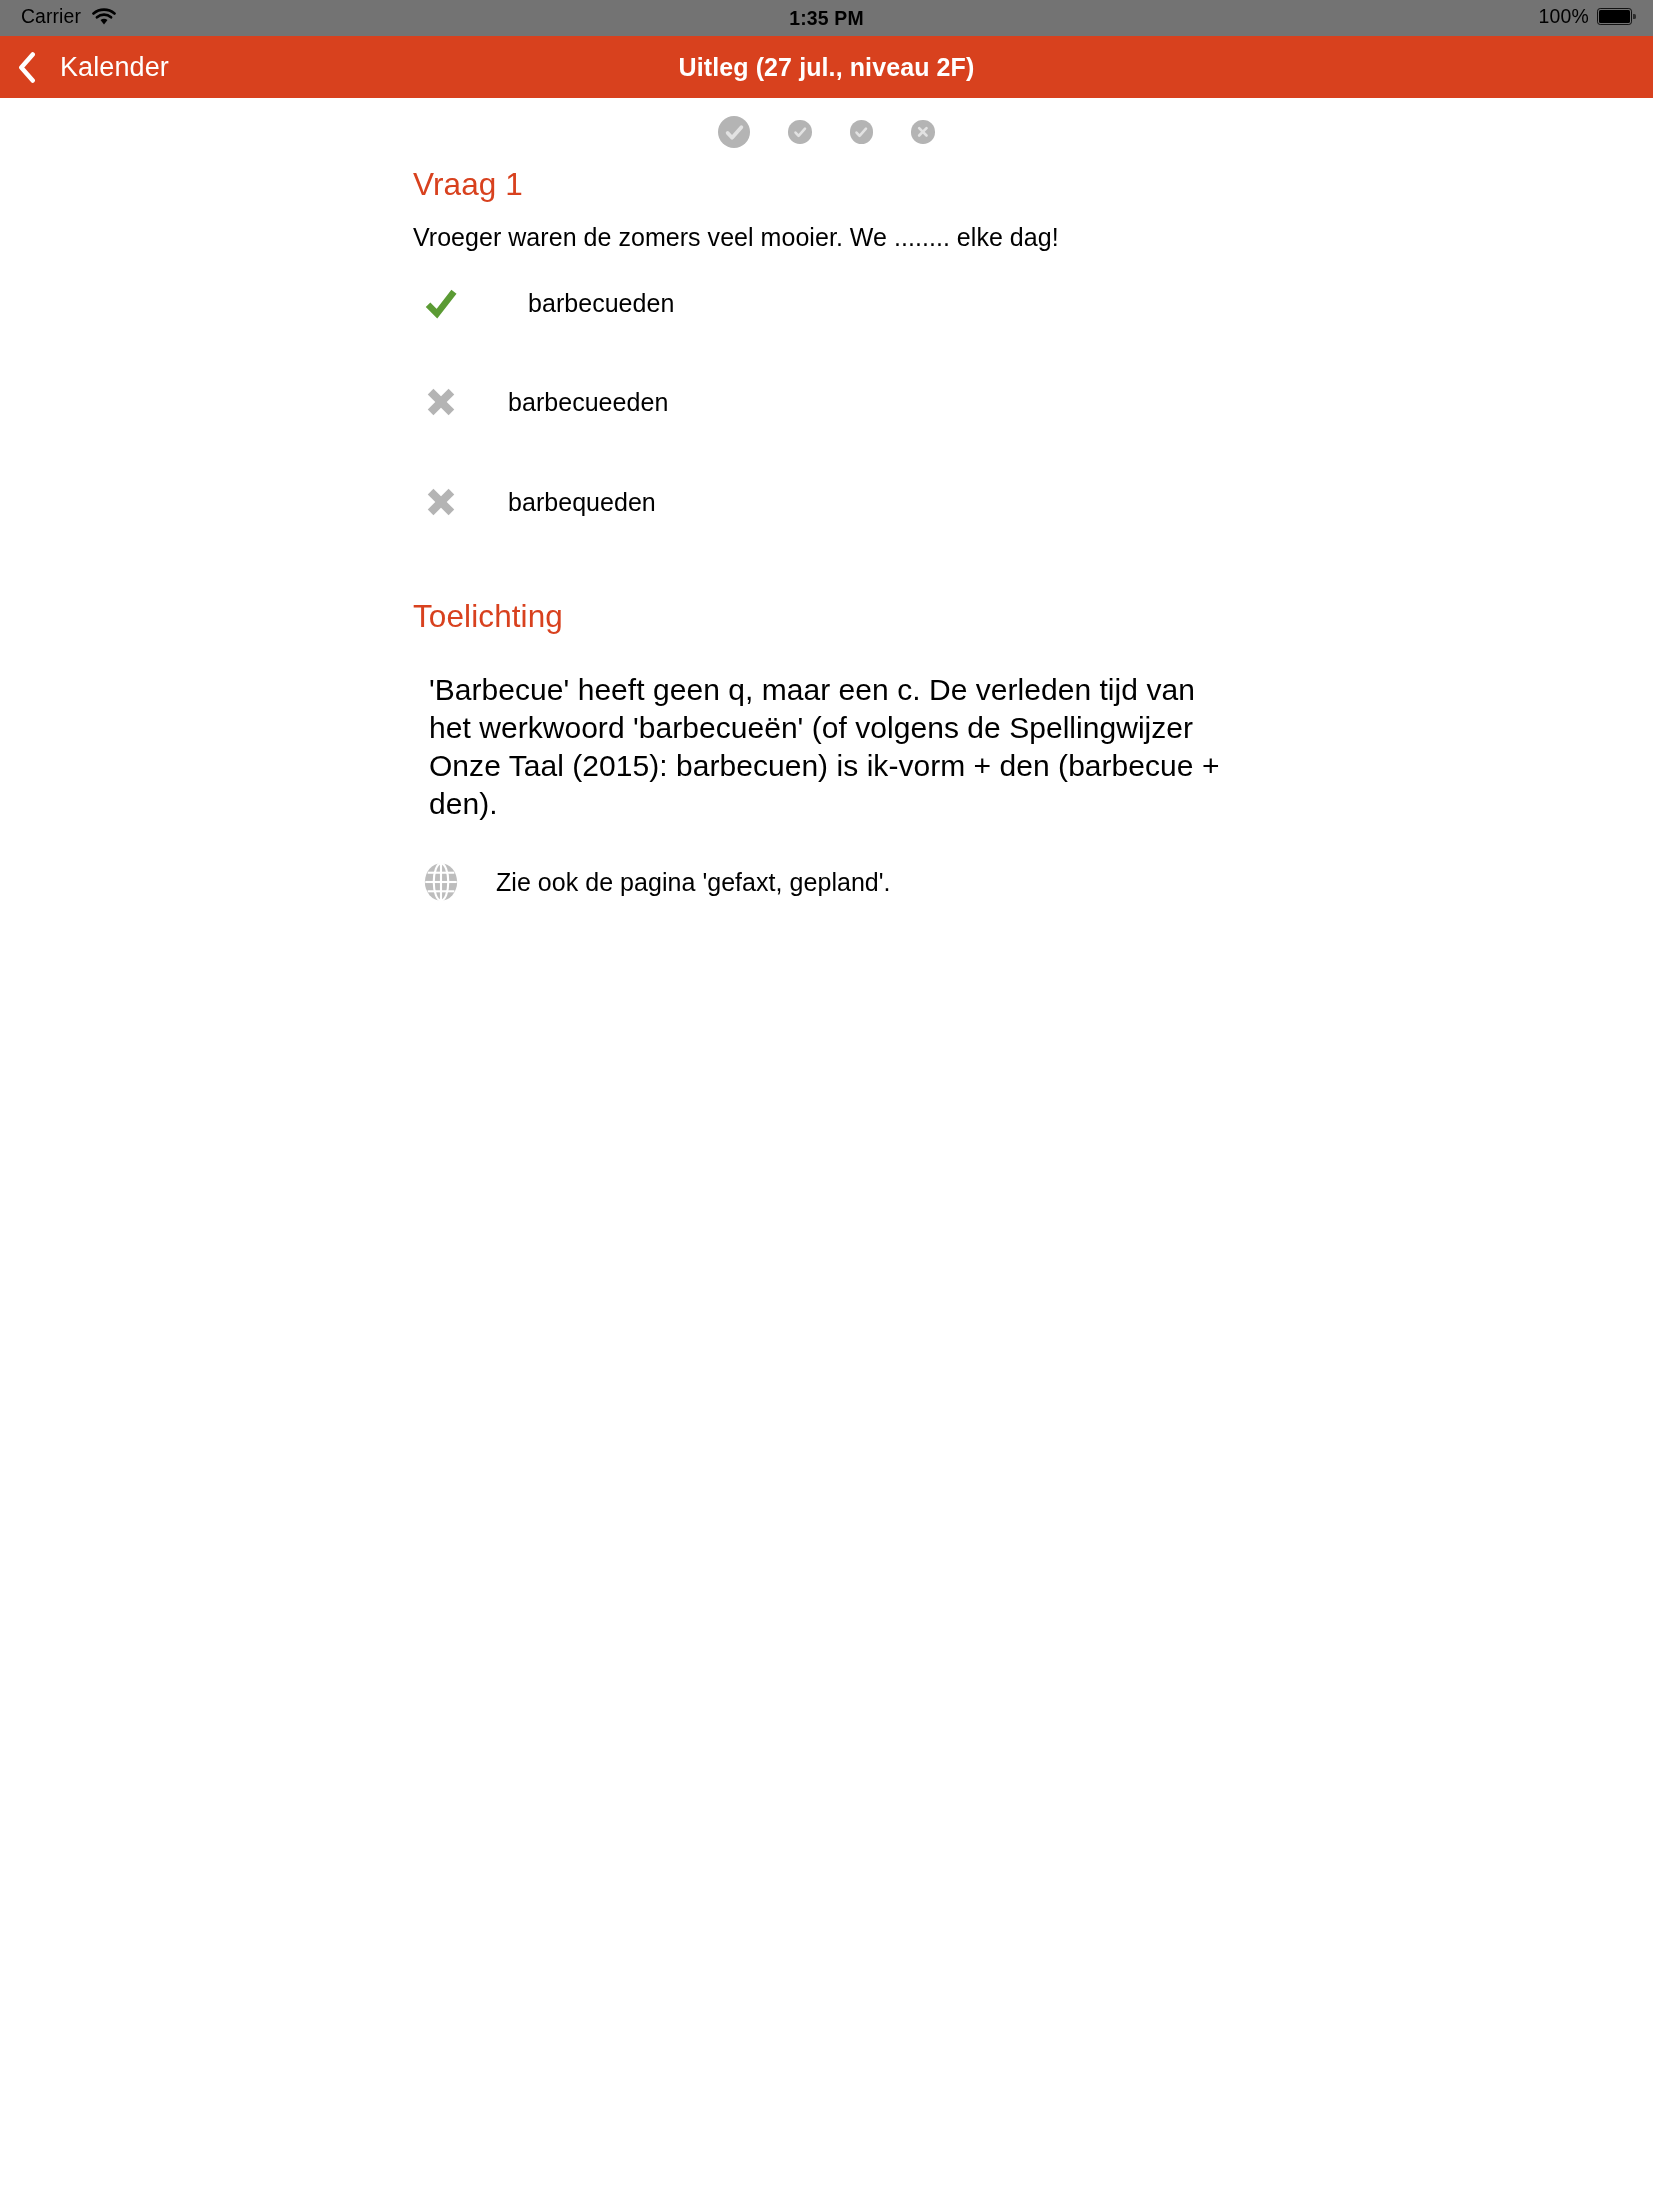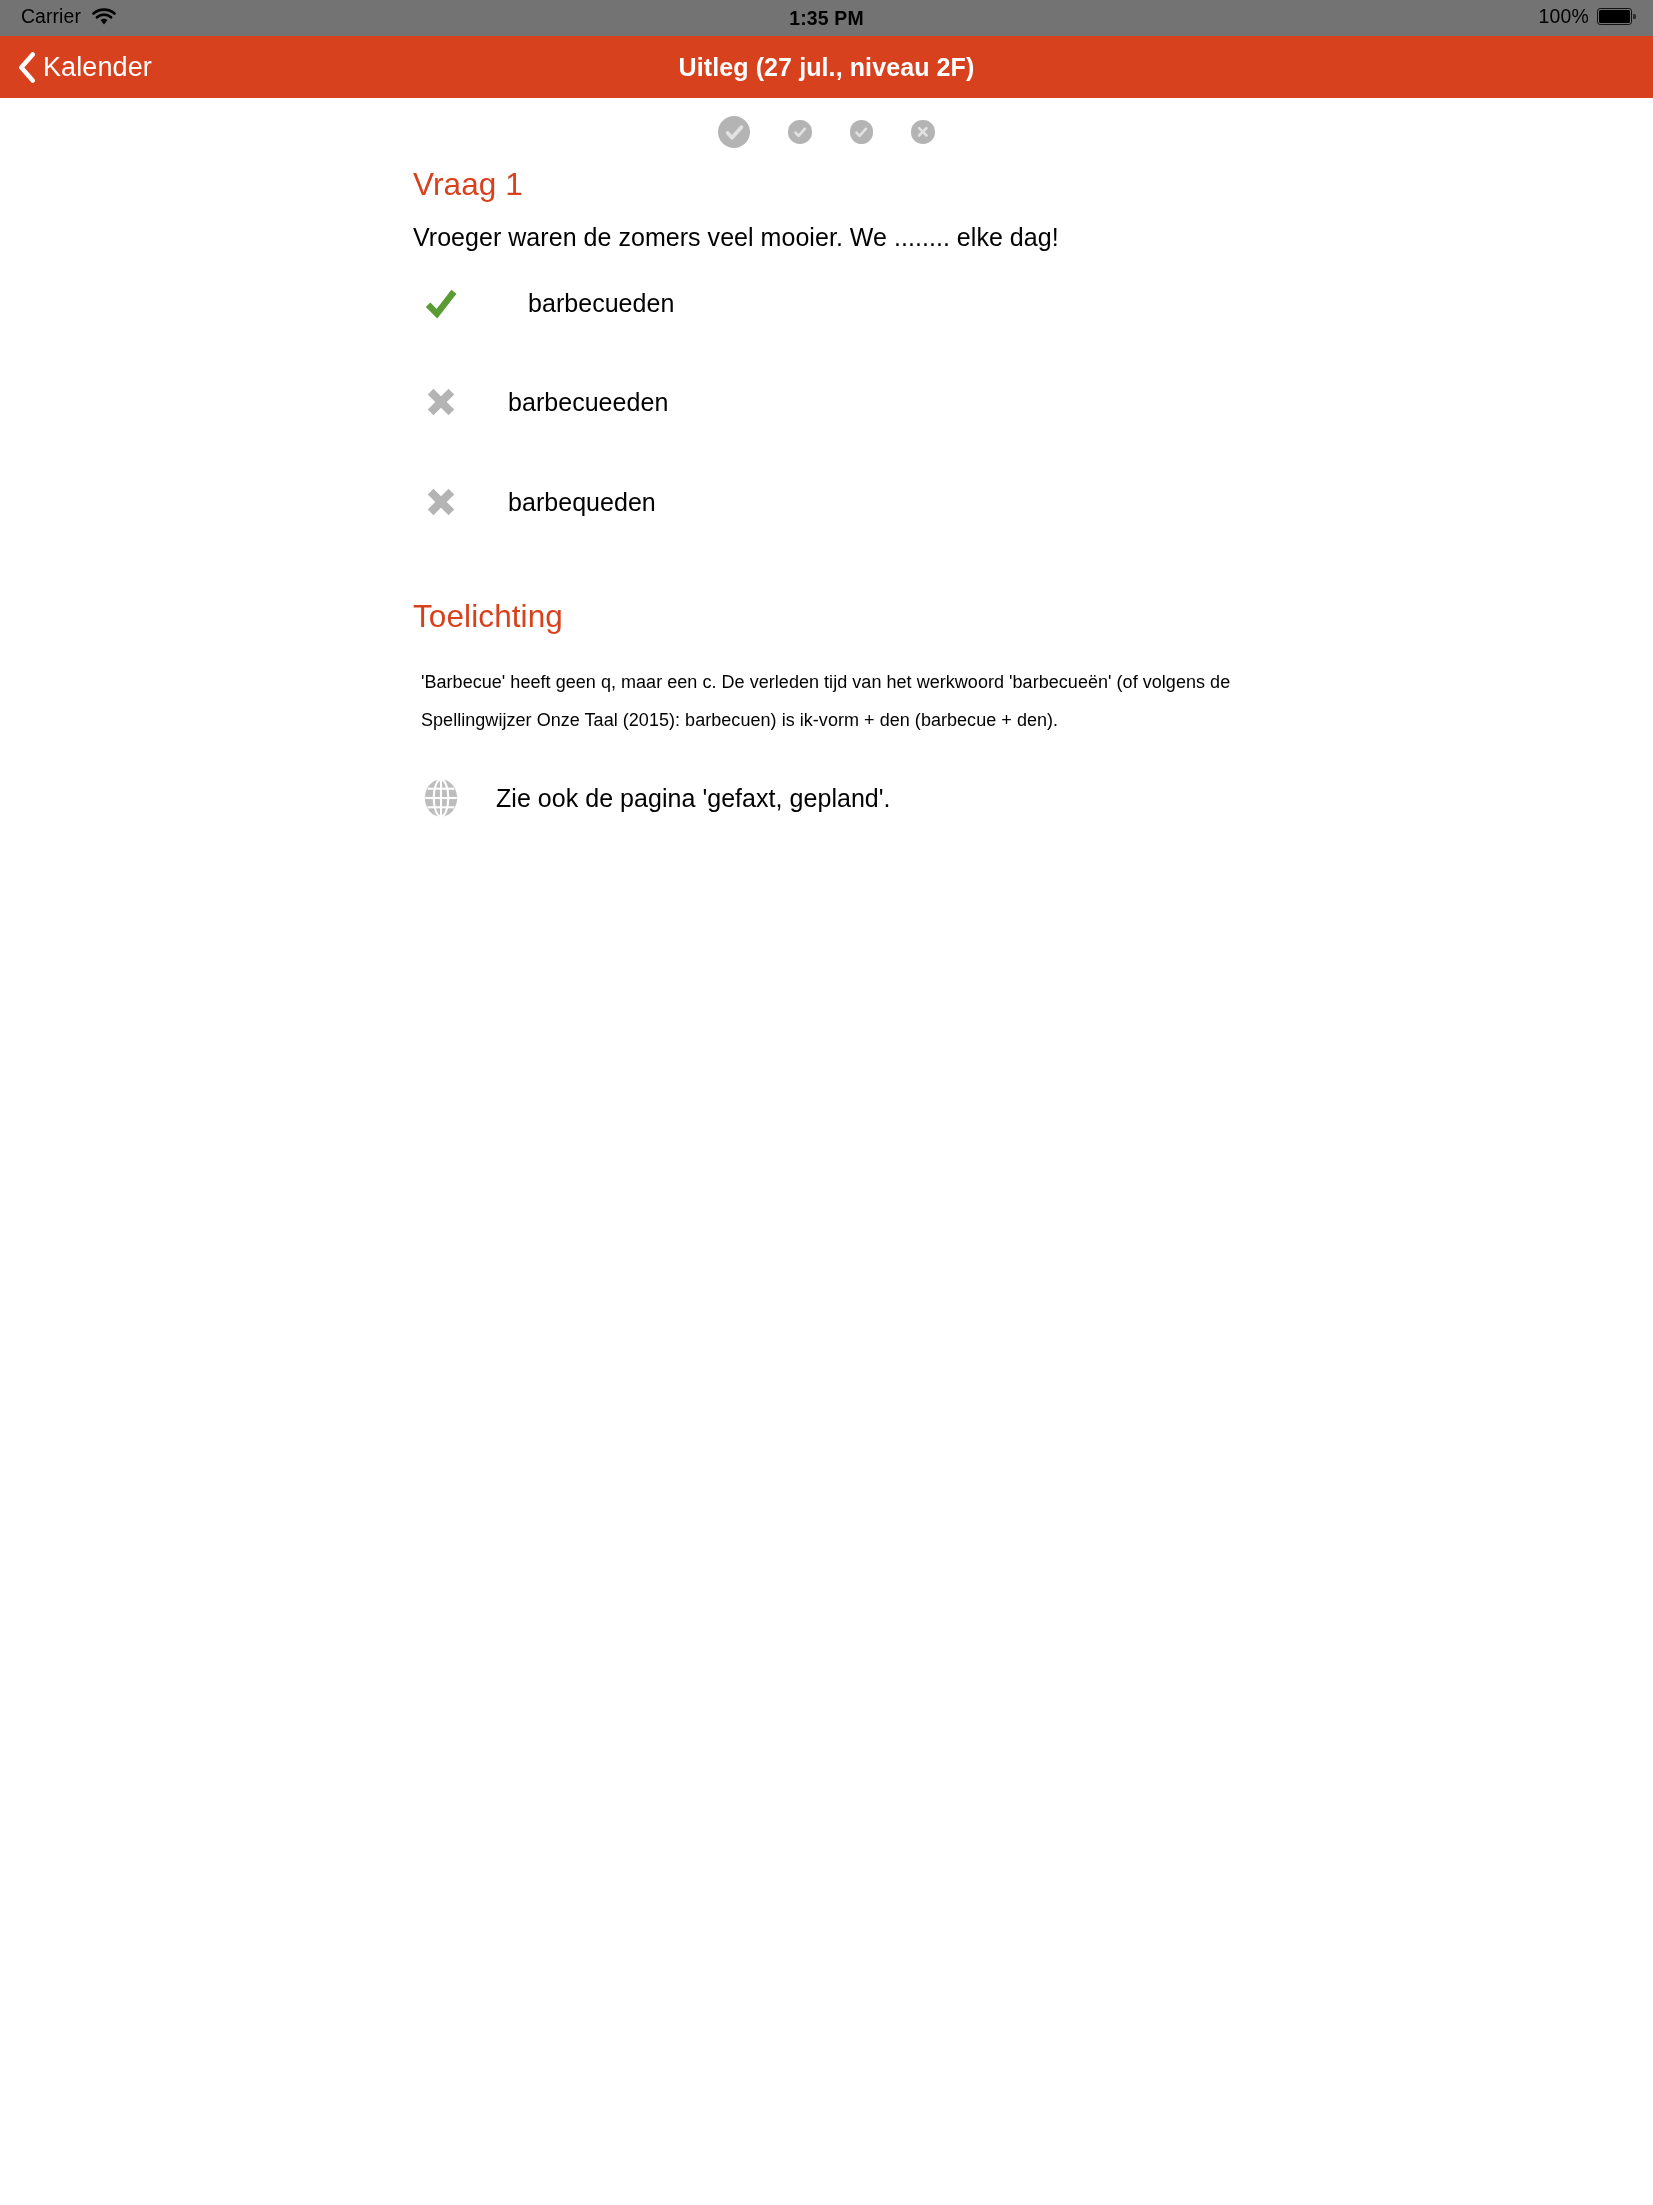--- a/index.html
+++ b/index.html
@@ -102,21 +102,21 @@
     height: 62px;
     background: #d8411e;
     display: flex;
     align-items: center;
     box-sizing: border-box;
     padding: 0 18px;
   }
   .nav-back {
     display: flex;
     align-items: flex-start;
-    gap: 7px;
+    gap: 24px;
     cursor: pointer;
   }
   .chevron-left {
     display: block;
     width: 18px;
     height: 31px;
     flex: none;
   }
   .nav-back-label {
     color: #ffffff;
@@ -213,23 +213,23 @@
   .option-icon svg { display: block; }
   .option-label {
     color: #000000;
     font-size: 25px;
     margin-left: 50px;
     letter-spacing: 0.04px;
   }
 
   .explanation {
     color: #000000;
-    font-size: 18px;
+    font-size: 30px;
     line-height: 38px;
-    margin: 8px;
+    margin: 16px;
     padding: 20px 0 0 413px;
     width: 815px;
     letter-spacing: 0.04px;
   }
 
   .link-row {
     display: flex;
     align-items: center;
     padding-left: 420px;
     margin-top: 38px;

